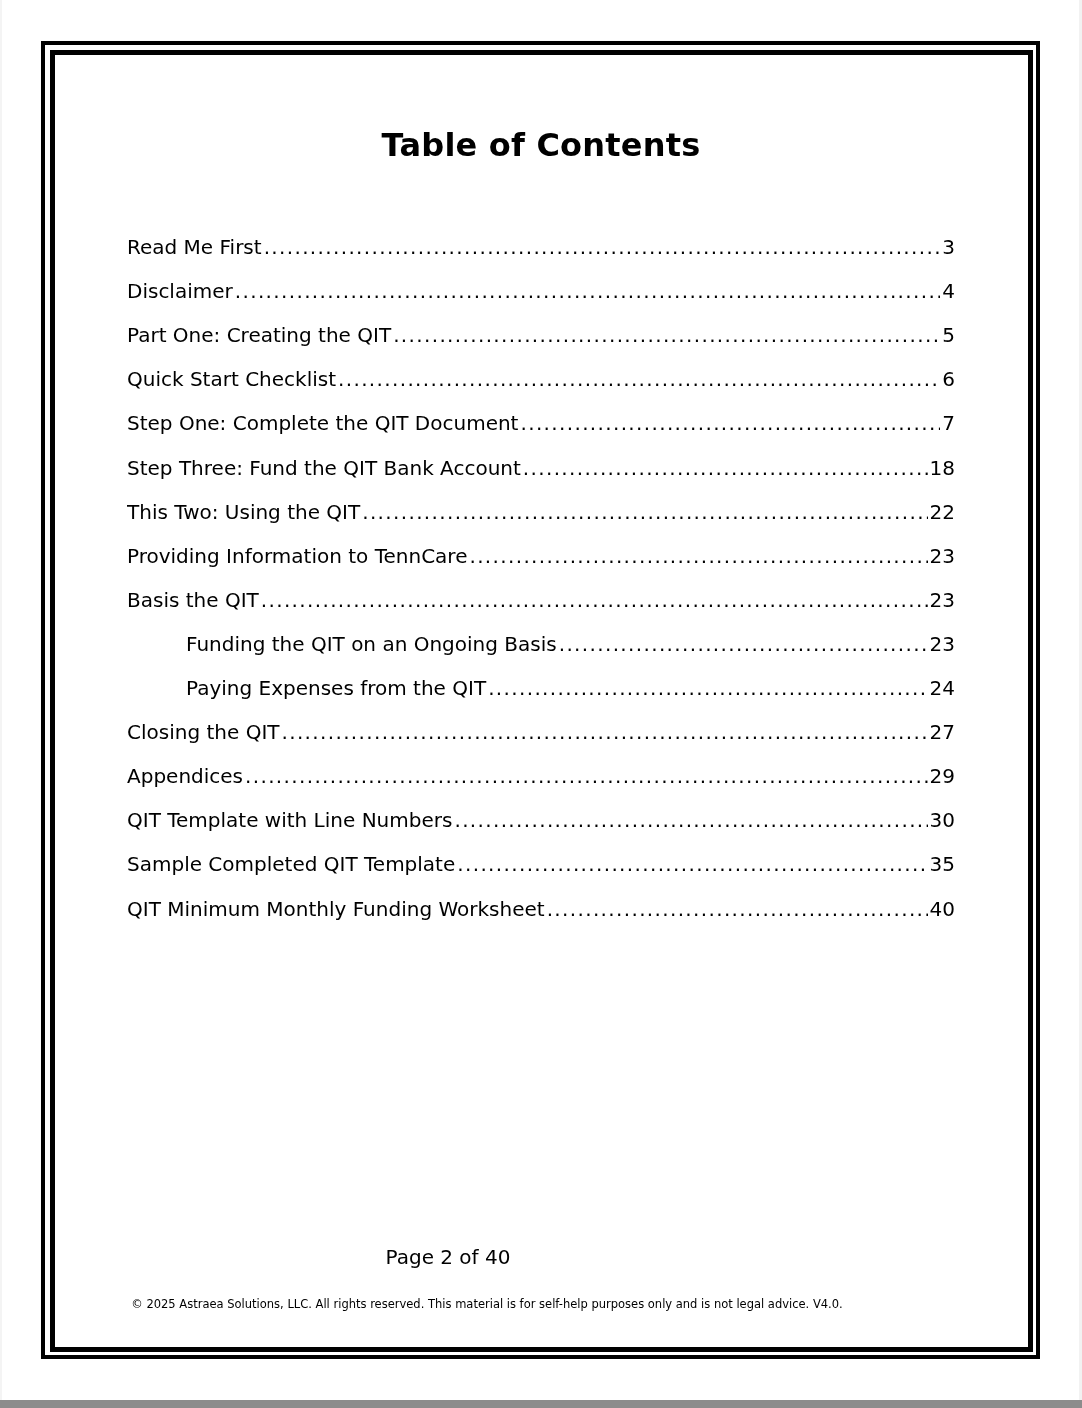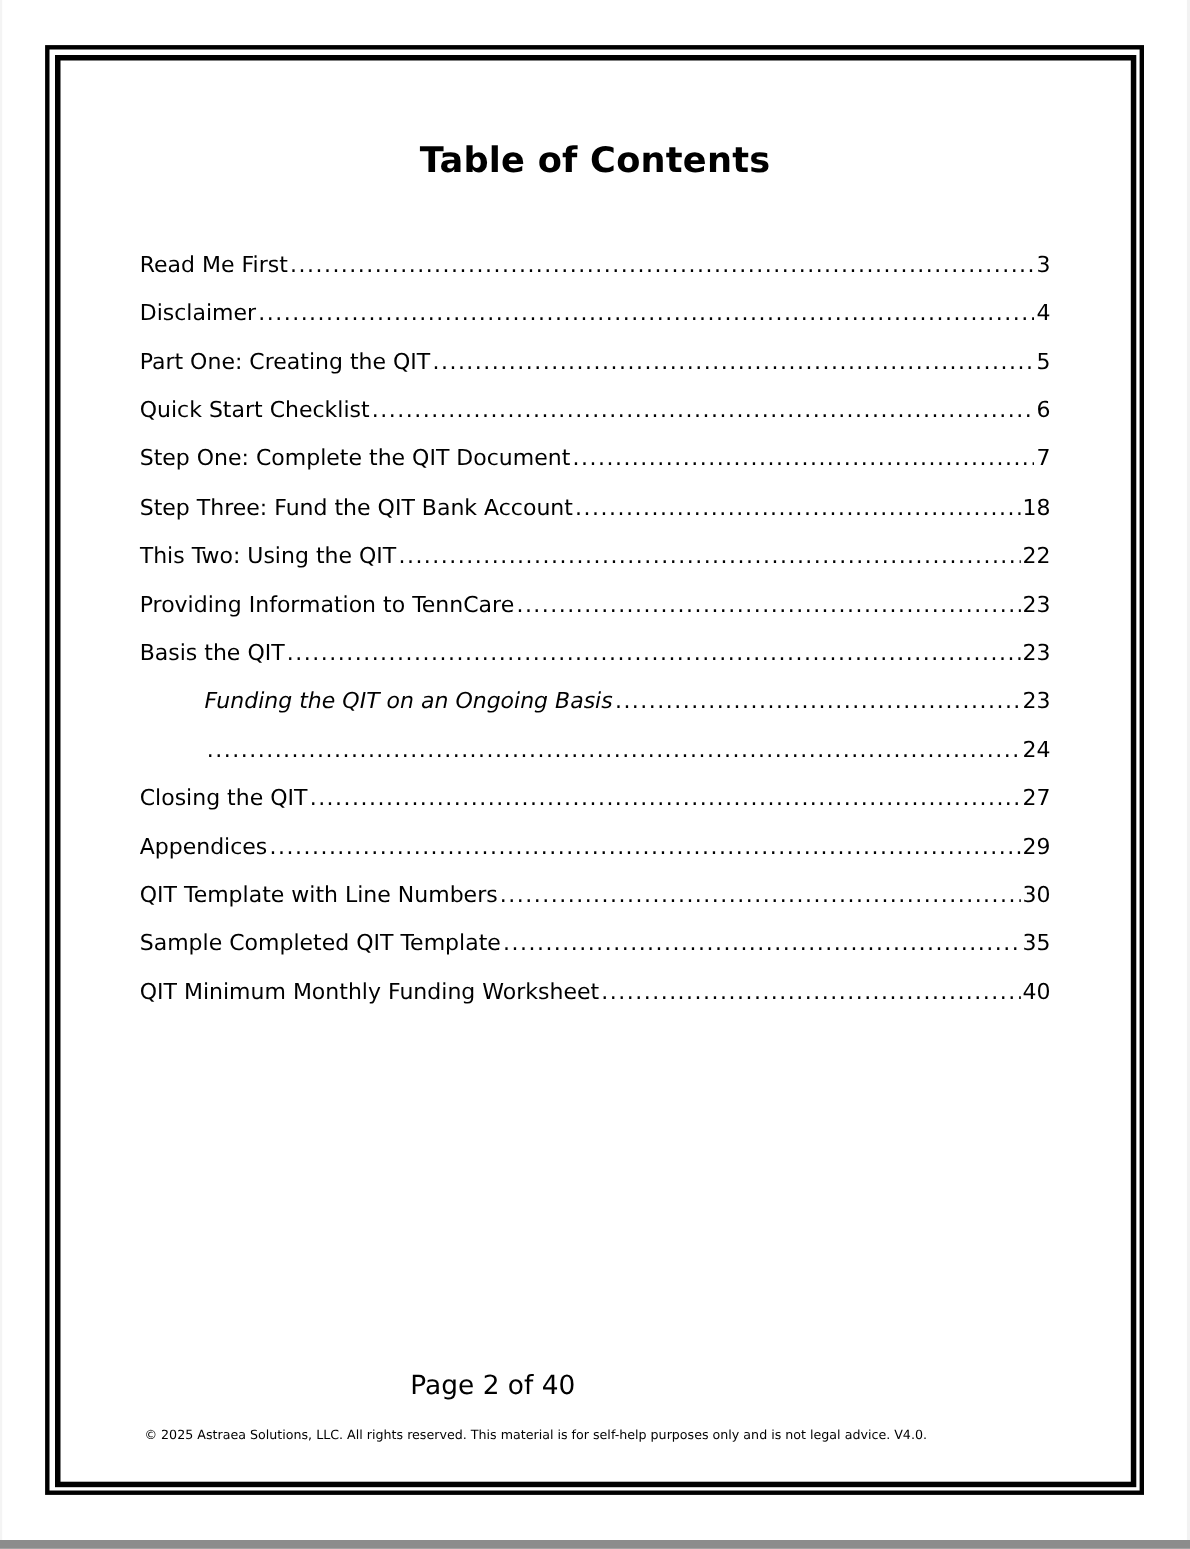--- a/index.html
+++ b/index.html
@@ -19,36 +19,36 @@
   .border-inner {
     position: absolute; left: 50px; top: 50px; width: 973px; height: 1292px;
     border: 5px solid #000;
   }
   .title {
     position: absolute; left: 0; width: 1082px; top: 126px;
     text-align: center; font-weight: bold; font-size: 32px; letter-spacing: 0.2px;
   }
   .toc { position: absolute; left: 127px; top: 218px; width: 828px; }
   .toc-row {
-    display: flex; align-items: center; height: 44.1px;
+    display: flex; align-items: flex-end; height: 44.1px;
     font-size: 20px; line-height: 30px; white-space: nowrap; overflow: hidden;
   }
   .toc-row.bold .toc-label { font-weight: normal; }
-  .toc-row.italic .toc-label { font-style: italic; }
+  .toc-row.italic .toc-label { }
   .toc-row.indent { padding-left: 59px; }
   .toc-label { flex: 0 0 auto; }
   .toc-dots {
     flex: 1 1 auto; overflow: hidden; white-space: nowrap;
     font-size: 20px; letter-spacing: 1.35px; margin: 0 2px;
   }
   .toc-dots::before { content: "................................................................................................................................................................................................................"; }
   .toc-page { flex: 0 0 auto; text-align: right; }
   .page-number {
     position: absolute; left: 0; width: 896px; top: 1245px;
-    text-align: center; font-size: 24px;
+    text-align: center; font-size: 20px;
   }
   .copyright {
     position: absolute; left: 0; width: 974px; top: 1297px;
     text-align: center; font-size: 11.5px;
   }
 </style>
 </head>
 <body>
 
 <div class="page-edge-left"></div>
@@ -103,20 +103,21 @@
     <span class="toc-label">Basis the QIT</span>
     <span class="toc-dots"></span>
     <span class="toc-page">23</span>
   </div>
   <div class="toc-row italic indent">
     <span class="toc-label">Funding the QIT on an Ongoing Basis</span>
     <span class="toc-dots"></span>
     <span class="toc-page">23</span>
   </div>
   <div class="toc-row italic indent">
+    <span class="toc-label">Paying Expenses from the QIT</span>
     <span class="toc-dots"></span>
     <span class="toc-page">24</span>
   </div>
   <div class="toc-row">
     <span class="toc-label">Closing the QIT</span>
     <span class="toc-dots"></span>
     <span class="toc-page">27</span>
   </div>
   <div class="toc-row bold">
     <span class="toc-label">Appendices </span>

